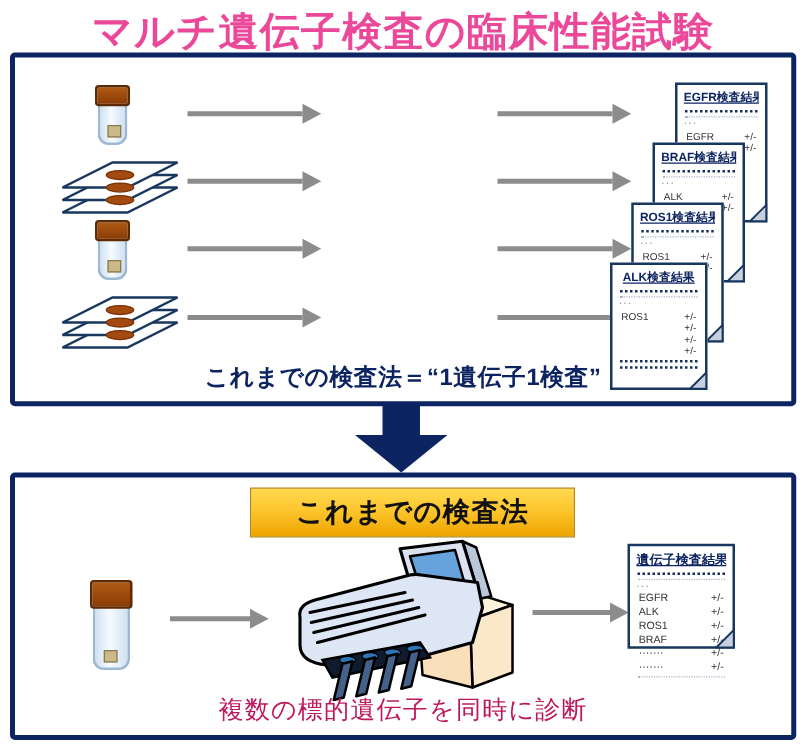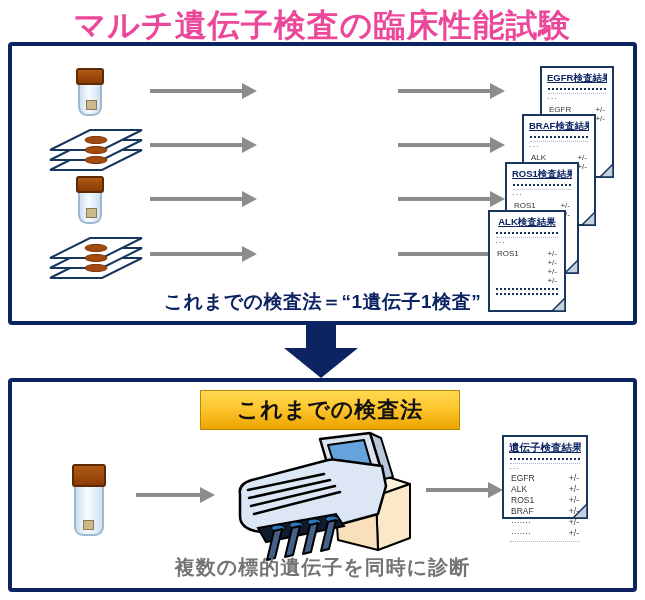--- a/index.html
+++ b/index.html
@@ -17,21 +17,21 @@
     box-sizing:border-box; background:#fff;
   }
   .top-panel    { left:8px; top:42px;  width:629px; height:283px; }
   .bottom-panel { left:8px; top:378px; width:629px; height:214px; }
   .top-caption {
     position:absolute; bottom:6px; left:0; width:100%; text-align:center;
     font-size:19px; font-weight:800; color:#0d2463; letter-spacing:0.5px;
   }
   .bottom-caption {
     position:absolute; bottom:7px; left:0; width:100%; text-align:center;
-    font-size:20px; font-weight:700; color:#737373; letter-spacing:1px;
+    font-size:20px; font-weight:400; color:#be185d; letter-spacing:1px;
   }
   
   .banner {
     position:absolute; left:188px; top:8px; width:258px; height:38px;
     background:linear-gradient(180deg,#ffd94f 0%,#fdc62e 45%,#eda400 100%);
     border:1px solid #b8860b; display:flex; align-items:center; justify-content:center;
     font-size:22px; font-weight:800; color:#111; letter-spacing:1px;
   }
   
   .harrow { position:absolute; height:4px; background:#8c8c8c; }

